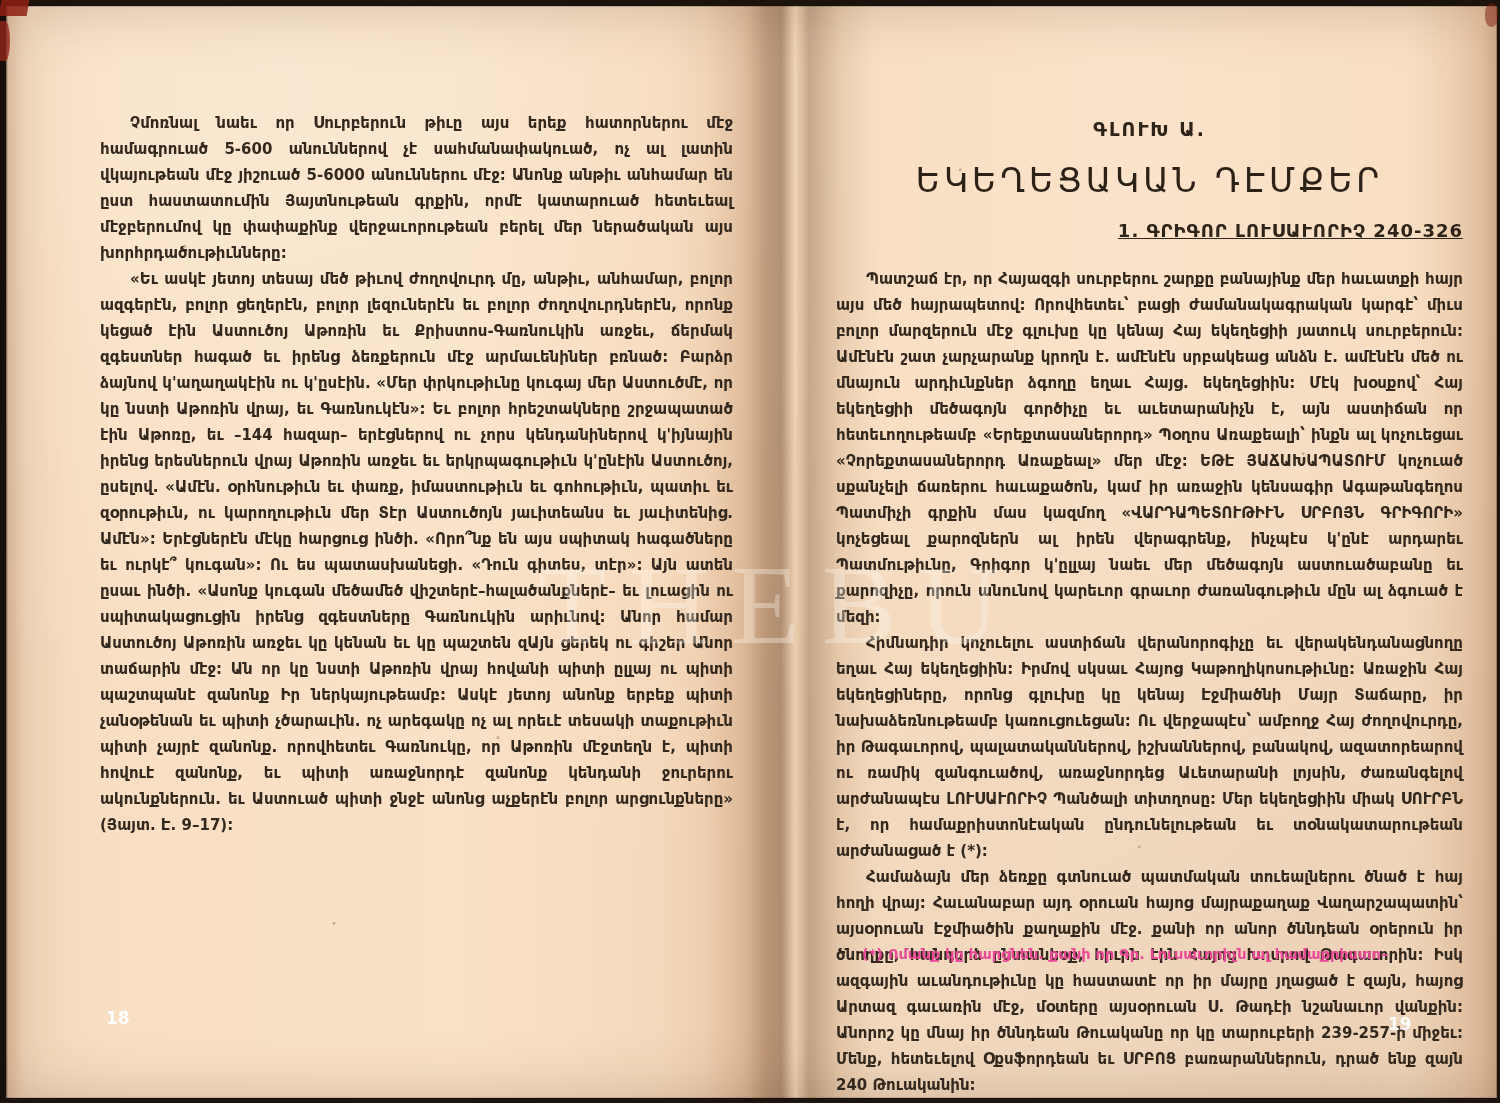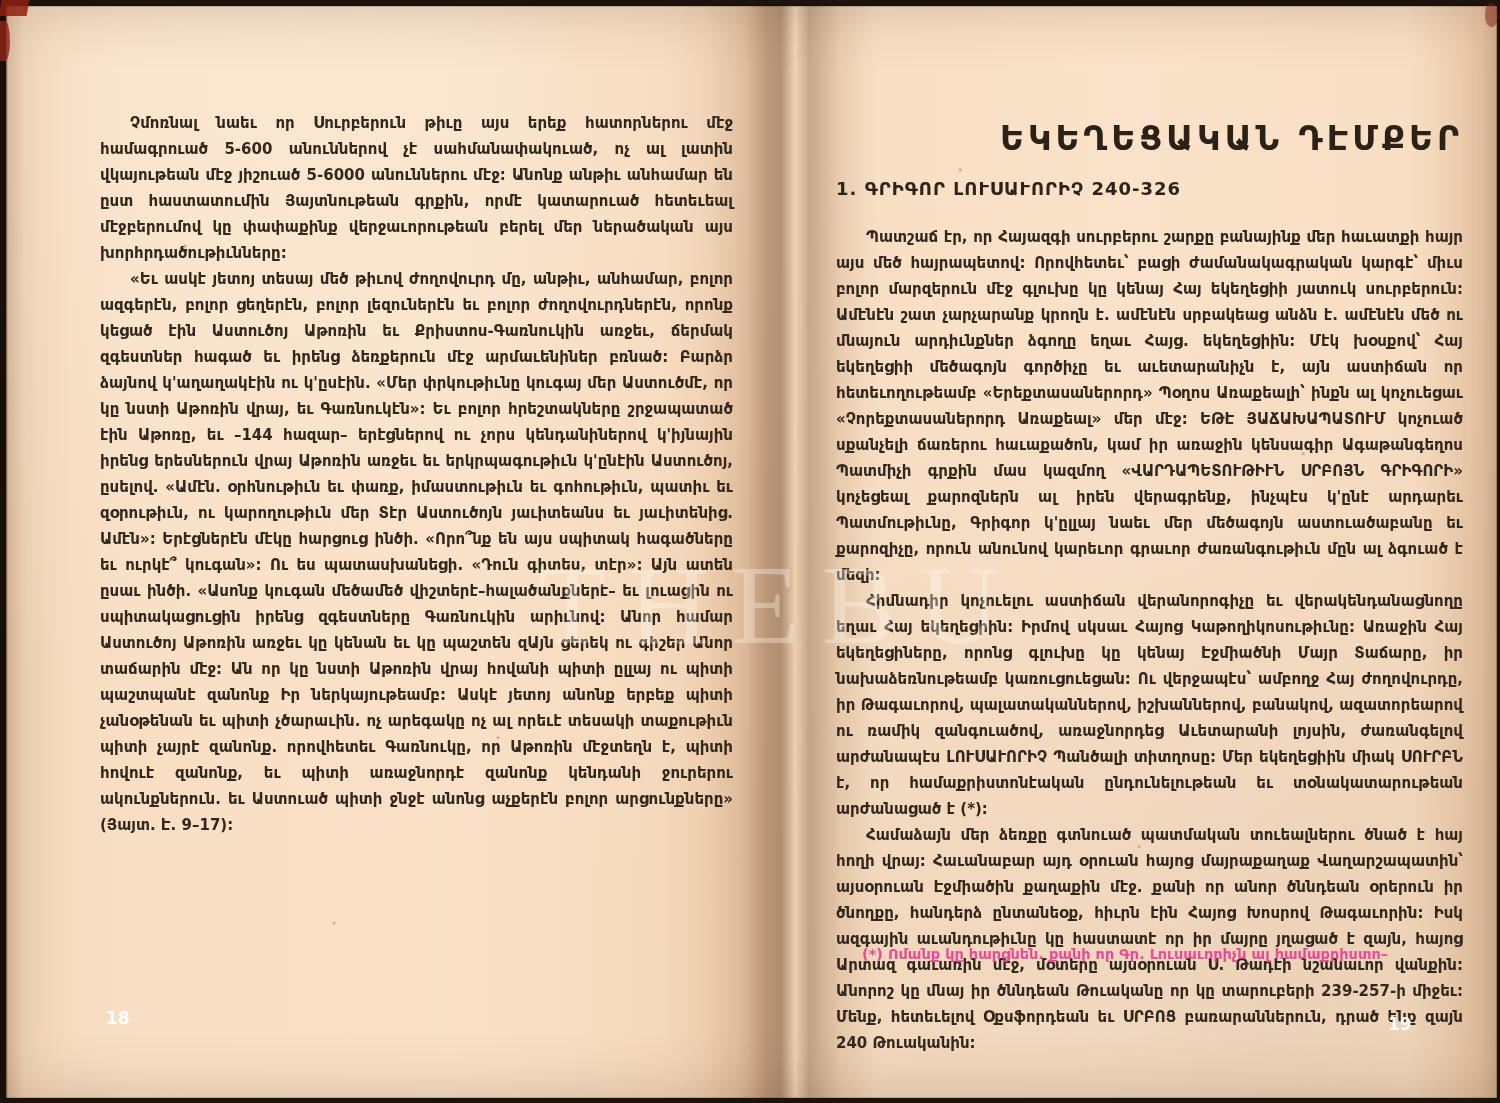--- a/index.html
+++ b/index.html
@@ -50,22 +50,22 @@
   .mark1{position:absolute;left:0;top:0;width:28px;height:16px;background:#8e2013;opacity:.85;transform:skew(-10deg);}
   .mark2{position:absolute;left:0;top:21px;width:10px;height:40px;background:#93251a;opacity:.8;border-radius:0 50% 50% 0;}
   .mark3{position:absolute;right:2px;top:3px;width:13px;height:24px;background:#7d1d12;opacity:.5;border-radius:45%;}
   
   .textcol{position:absolute;color:#33281d;font-size:15px;line-height:26px;font-weight:700;text-align:justify;}
   .left-col{left:100px;top:110px;width:633px;}
   .right-col{left:836px;top:100px;width:627px;}
   p.body-para{margin:0;text-indent:30px;}
   p.body-para + p.body-para{}
   .chapter-label{text-align:center;font-size:19px;letter-spacing:2px;margin:16px 0 0 0;color:#2d2318;}
-  .main-title{text-align:right;font-size:33px;letter-spacing:4px;margin:26px 0 0 0;color:#2b2117;font-weight:700;}
-  .sub-title{text-align:left;font-size:18px;letter-spacing:1px;margin:24px 0 22px 0;color:#2d2318;}
+  .main-title{text-align:center;font-size:33px;letter-spacing:4px;margin:26px 0 0 0;color:#2b2117;font-weight:400;}
+  .sub-title{text-align:right;font-size:18px;letter-spacing:1px;margin:24px 0 22px 0;color:#2d2318;text-decoration:underline;}
   .footnote{
     position:absolute;left:836px;top:944px;width:627px;
     color:#ec4899;font-size:14.5px;line-height:20px;font-weight:700;text-indent:26px;
   }
   .pagenum{position:absolute;color:#ffffff;font-size:17px;font-weight:700;}
   .pagenum-left{left:106px;top:1008px;}
   .pagenum-right{left:1388px;top:1014px;}
   
   .watermark{
     position:absolute;left:538px;top:541px;
@@ -80,20 +80,21 @@
 <div class="spread">
   <div class="gutter"></div>
 </div>
 
 <div class="textcol left-col">
   <p class="body-para">Չմոռնալ նաեւ որ Սուրբերուն թիւը այս երեք հատորներու մէջ համագրուած 5-600 անուններով չէ սահմանափակուած, ոչ ալ լատին վկայութեան մէջ յիշուած 5-6000 անուններու մէջ: Անոնք անթիւ անհամար են ըստ հաստատումին Յայտնութեան գրքին, որմէ կատարուած հետեւեալ մէջբերումով կը փափաքինք վերջաւորութեան բերել մեր ներածական այս խորհրդածութիւնները:</p>
   <p class="body-para">«Եւ ասկէ յետոյ տեսայ մեծ թիւով ժողովուրդ մը, անթիւ, անհամար, բոլոր ազգերէն, բոլոր ցեղերէն, բոլոր լեզուներէն եւ բոլոր ժողովուրդներէն, որոնք կեցած էին Աստուծոյ Աթոռին եւ Քրիստոս-Գառնուկին առջեւ, ճերմակ զգեստներ հագած եւ իրենց ձեռքերուն մէջ արմաւենիներ բռնած: Բարձր ձայնով կ'աղաղակէին ու կ'ըսէին. «Մեր փրկութիւնը կուգայ մեր Աստուծմէ, որ կը նստի Աթոռին վրայ, եւ Գառնուկէն»: Եւ բոլոր հրեշտակները շրջապատած էին Աթոռը, եւ –144 հազար– երէցներով ու չորս կենդանիներով կ'իյնային իրենց երեսներուն վրայ Աթոռին առջեւ եւ երկրպագութիւն կ'ընէին Աստուծոյ, ըսելով. «Ամէն. օրհնութիւն եւ փառք, իմաստութիւն եւ գոհութիւն, պատիւ եւ զօրութիւն, ու կարողութիւն մեր Տէր Աստուծոյն յաւիտեանս եւ յաւիտենից. Ամէն»: Երէցներէն մէկը հարցուց ինծի. «Որո՞նք են այս սպիտակ հագածները եւ ուրկէ՞ կուգան»: Ու ես պատասխանեցի. «Դուն գիտես, տէր»: Այն ատեն ըսաւ ինծի. «Ասոնք կուգան մեծամեծ վիշտերէ–հալածանքներէ– եւ լուացին ու սպիտակացուցին իրենց զգեստները Գառնուկին արիւնով: Անոր համար Աստուծոյ Աթոռին առջեւ կը կենան եւ կը պաշտեն զԱյն ցերեկ ու գիշեր Անոր տաճարին մէջ: Ան որ կը նստի Աթոռին վրայ հովանի պիտի ըլլայ ու պիտի պաշտպանէ զանոնք Իր ներկայութեամբ: Ասկէ յետոյ անոնք երբեք պիտի չանօթենան եւ պիտի չծարաւին. ոչ արեգակը ոչ ալ որեւէ տեսակի տաքութիւն պիտի չայրէ զանոնք. որովհետեւ Գառնուկը, որ Աթոռին մէջտեղն է, պիտի հովուէ զանոնք, եւ պիտի առաջնորդէ զանոնք կենդանի ջուրերու ակունքներուն. եւ Աստուած պիտի ջնջէ անոնց աչքերէն բոլոր արցունքները» (Յայտ. Է. 9–17):</p>
 </div>
 
 <div class="textcol right-col">
+  <p class="chapter-label">ԳԼՈՒԽ Ա.</p>
   <p class="main-title">ԵԿԵՂԵՑԱԿԱՆ ԴԷՄՔԵՐ</p>
   <p class="sub-title">1. ԳՐԻԳՈՐ ԼՈՒՍԱՒՈՐԻՉ 240-326</p>
   <p class="body-para">Պատշաճ էր, որ Հայազգի սուրբերու շարքը բանայինք մեր հաւատքի հայր այս մեծ հայրապետով: Որովհետեւ՝ բացի ժամանակագրական կարգէ՝ միւս բոլոր մարզերուն մէջ գլուխը կը կենայ Հայ եկեղեցիի յատուկ սուրբերուն: Ամէնէն շատ չարչարանք կրողն է. ամէնէն սրբակեաց անձն է. ամէնէն մեծ ու մնայուն արդիւնքներ ձգողը եղաւ Հայց. եկեղեցիին: Մէկ խօսքով՝ Հայ եկեղեցիի մեծագոյն գործիչը եւ աւետարանիչն է, այն աստիճան որ հետեւողութեամբ «Երեքտասաներորդ» Պօղոս Առաքեալի՝ ինքն ալ կոչուեցաւ «Չորեքտասաներորդ Առաքեալ» մեր մէջ: ԵԹԷ ՅԱՃԱԽԱՊԱՏՈՒՄ կոչուած սքանչելի ճառերու հաւաքածոն, կամ իր առաջին կենսագիր Ագաթանգեղոս Պատմիչի գրքին մաս կազմող «ՎԱՐԴԱՊԵՏՈՒԹԻՒՆ ՍՐԲՈՅՆ ԳՐԻԳՈՐԻ» կոչեցեալ քարոզներն ալ իրեն վերագրենք, ինչպէս կ'ընէ արդարեւ Պատմութիւնը, Գրիգոր կ'ըլլայ նաեւ մեր մեծագոյն աստուածաբանը եւ քարոզիչը, որուն անունով կարեւոր գրաւոր ժառանգութիւն մըն ալ ձգուած է մեզի:</p>
   <p class="body-para">Հիմնադիր կոչուելու աստիճան վերանորոգիչը եւ վերակենդանացնողը եղաւ Հայ եկեղեցիին: Իրմով սկսաւ Հայոց Կաթողիկոսութիւնը: Առաջին Հայ եկեղեցիները, որոնց գլուխը կը կենայ Էջմիածնի Մայր Տաճարը, իր նախաձեռնութեամբ կառուցուեցան: Ու վերջապէս՝ ամբողջ Հայ ժողովուրդը, իր Թագաւորով, պալատականներով, իշխաններով, բանակով, ազատորեարով ու ռամիկ զանգուածով, առաջնորդեց Աւետարանի լոյսին, ժառանգելով արժանապէս ԼՈՒՍԱՒՈՐԻՉ Պանծալի տիտղոսը: Մեր եկեղեցիին միակ ՍՈՒՐԲՆ է, որ համաքրիստոնէական ընդունելութեան եւ տօնակատարութեան արժանացած է (*):</p>
   <p class="body-para">Համաձայն մեր ձեռքը գտնուած պատմական տուեալներու ծնած է հայ հողի վրայ: Հաւանաբար այդ օրուան հայոց մայրաքաղաք Վաղարշապատին՝ այսօրուան Էջմիածին քաղաքին մէջ. քանի որ անոր ծննդեան օրերուն իր ծնողքը, հանդերձ ընտանեօք, հիւրն էին Հայոց Խոսրով Թագաւորին: Իսկ ազգային աւանդութիւնը կը հաստատէ որ իր մայրը յղացած է զայն, հայոց Արտազ գաւառին մէջ, մօտերը այսօրուան Ս. Թադէի նշանաւոր վանքին: Անորոշ կը մնայ իր ծննդեան Թուականը որ կը տարուբերի 239-257-ի միջեւ: Մենք, հետեւելով Օքսֆորդեան եւ ՍՐԲՈՑ բառարաններուն, դրած ենք զայն 240 Թուականին:</p>
 </div>
 
 <div class="footnote">(*) Ոմանք կը հարցնեն. քանի որ Գր. Լուսաւորիչն ալ համաքրիստո–</div>
 
 <div class="pagenum pagenum-left">18</div>

